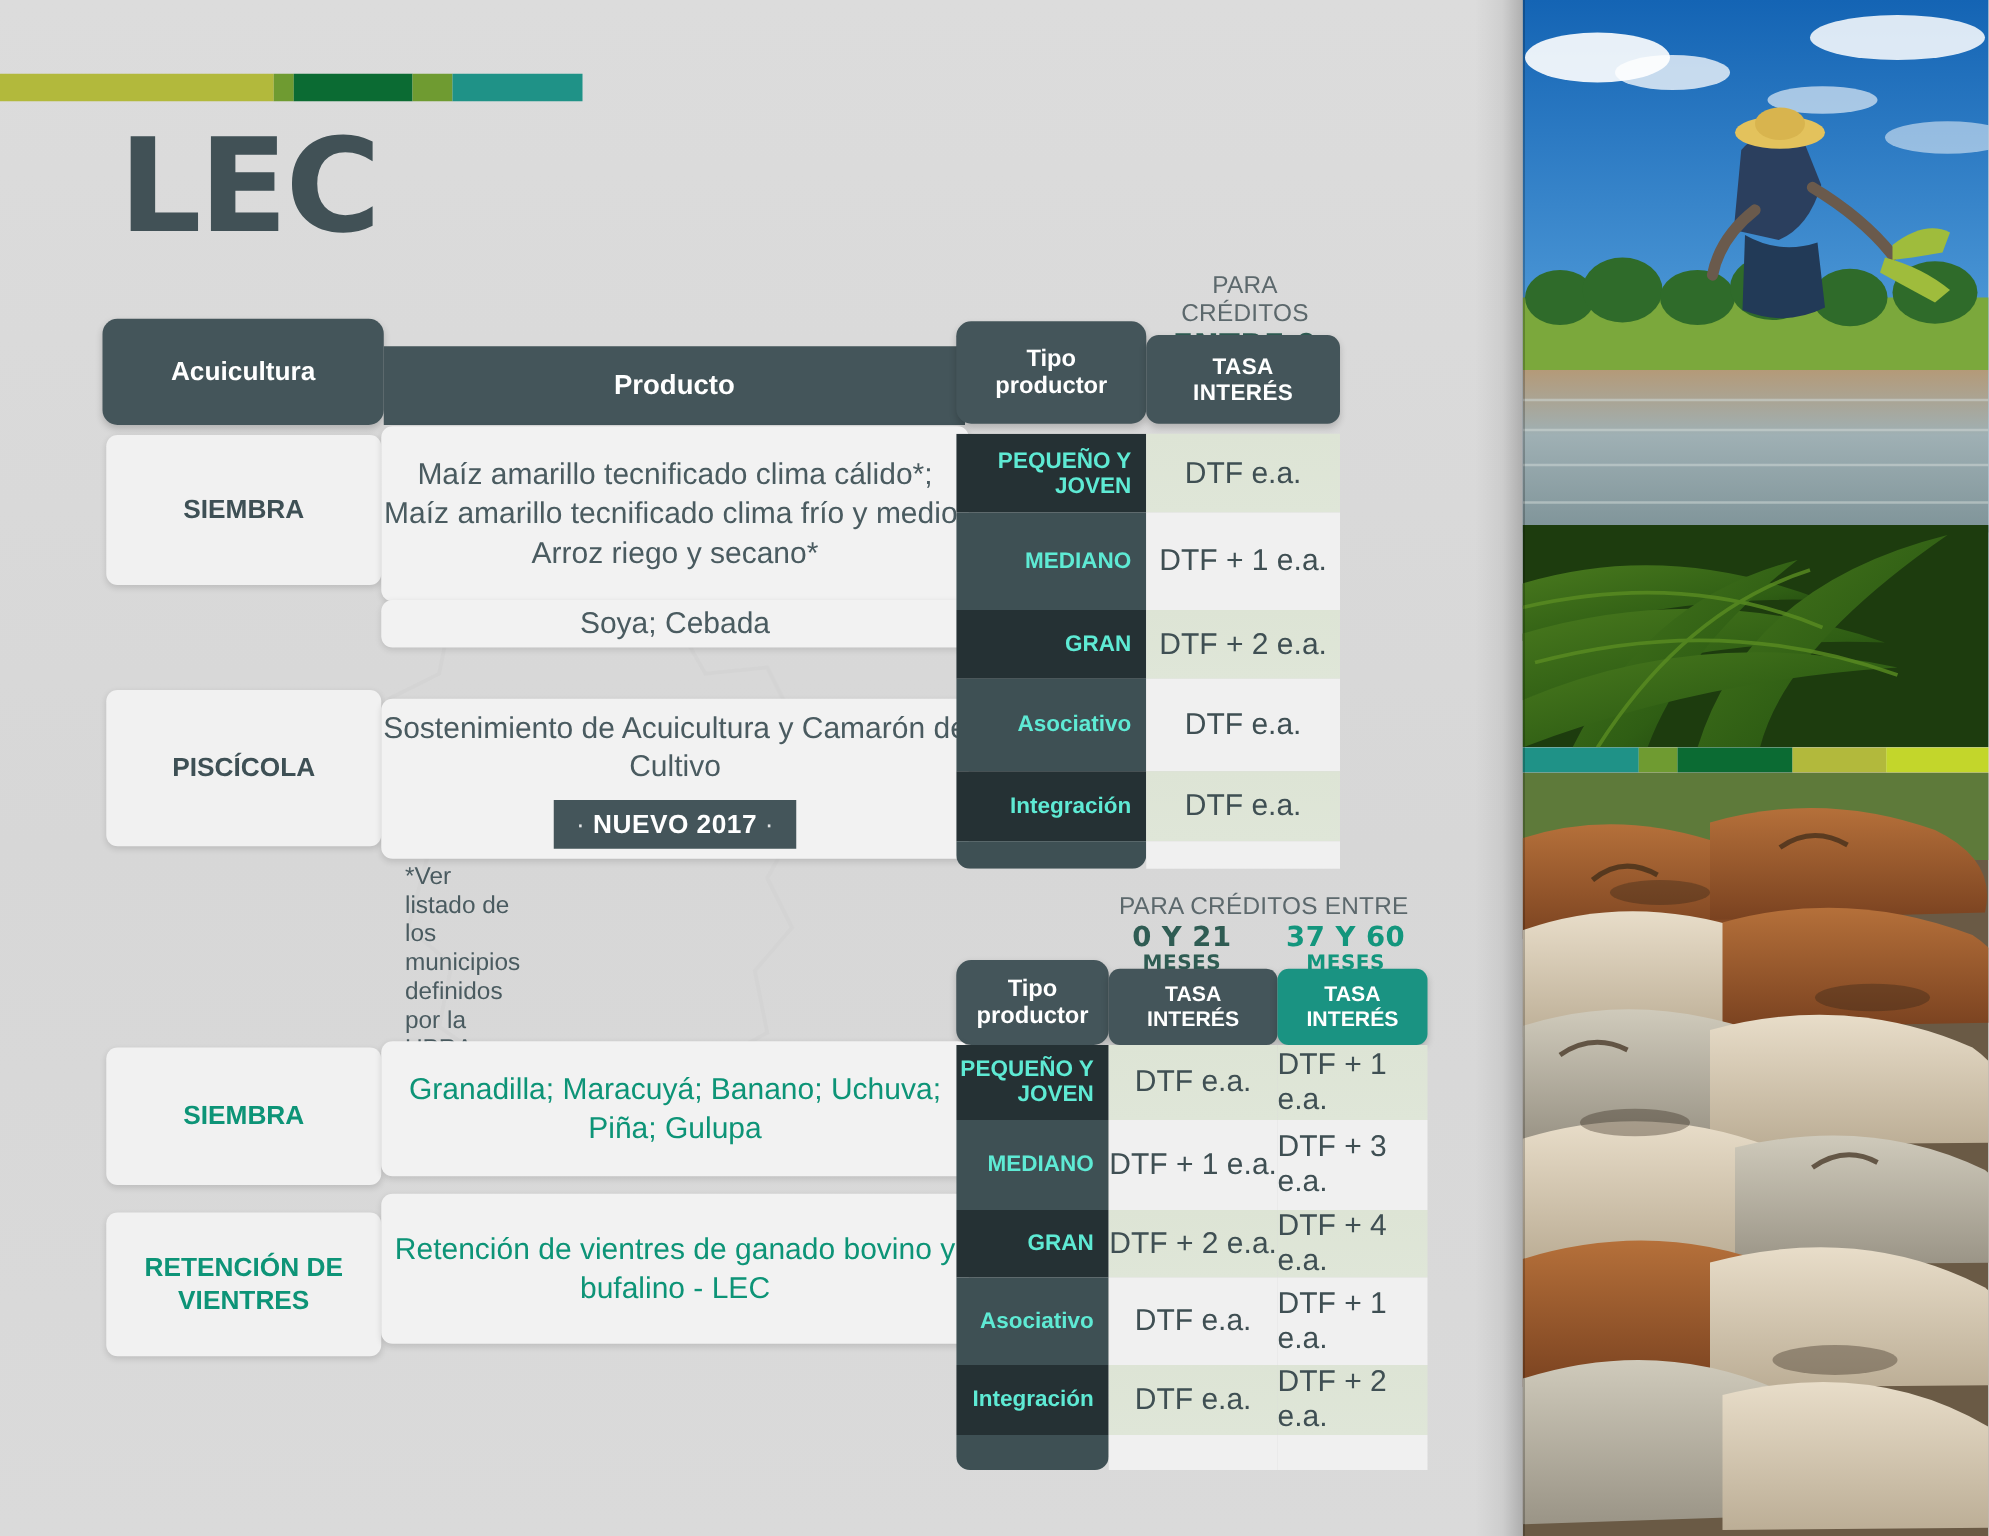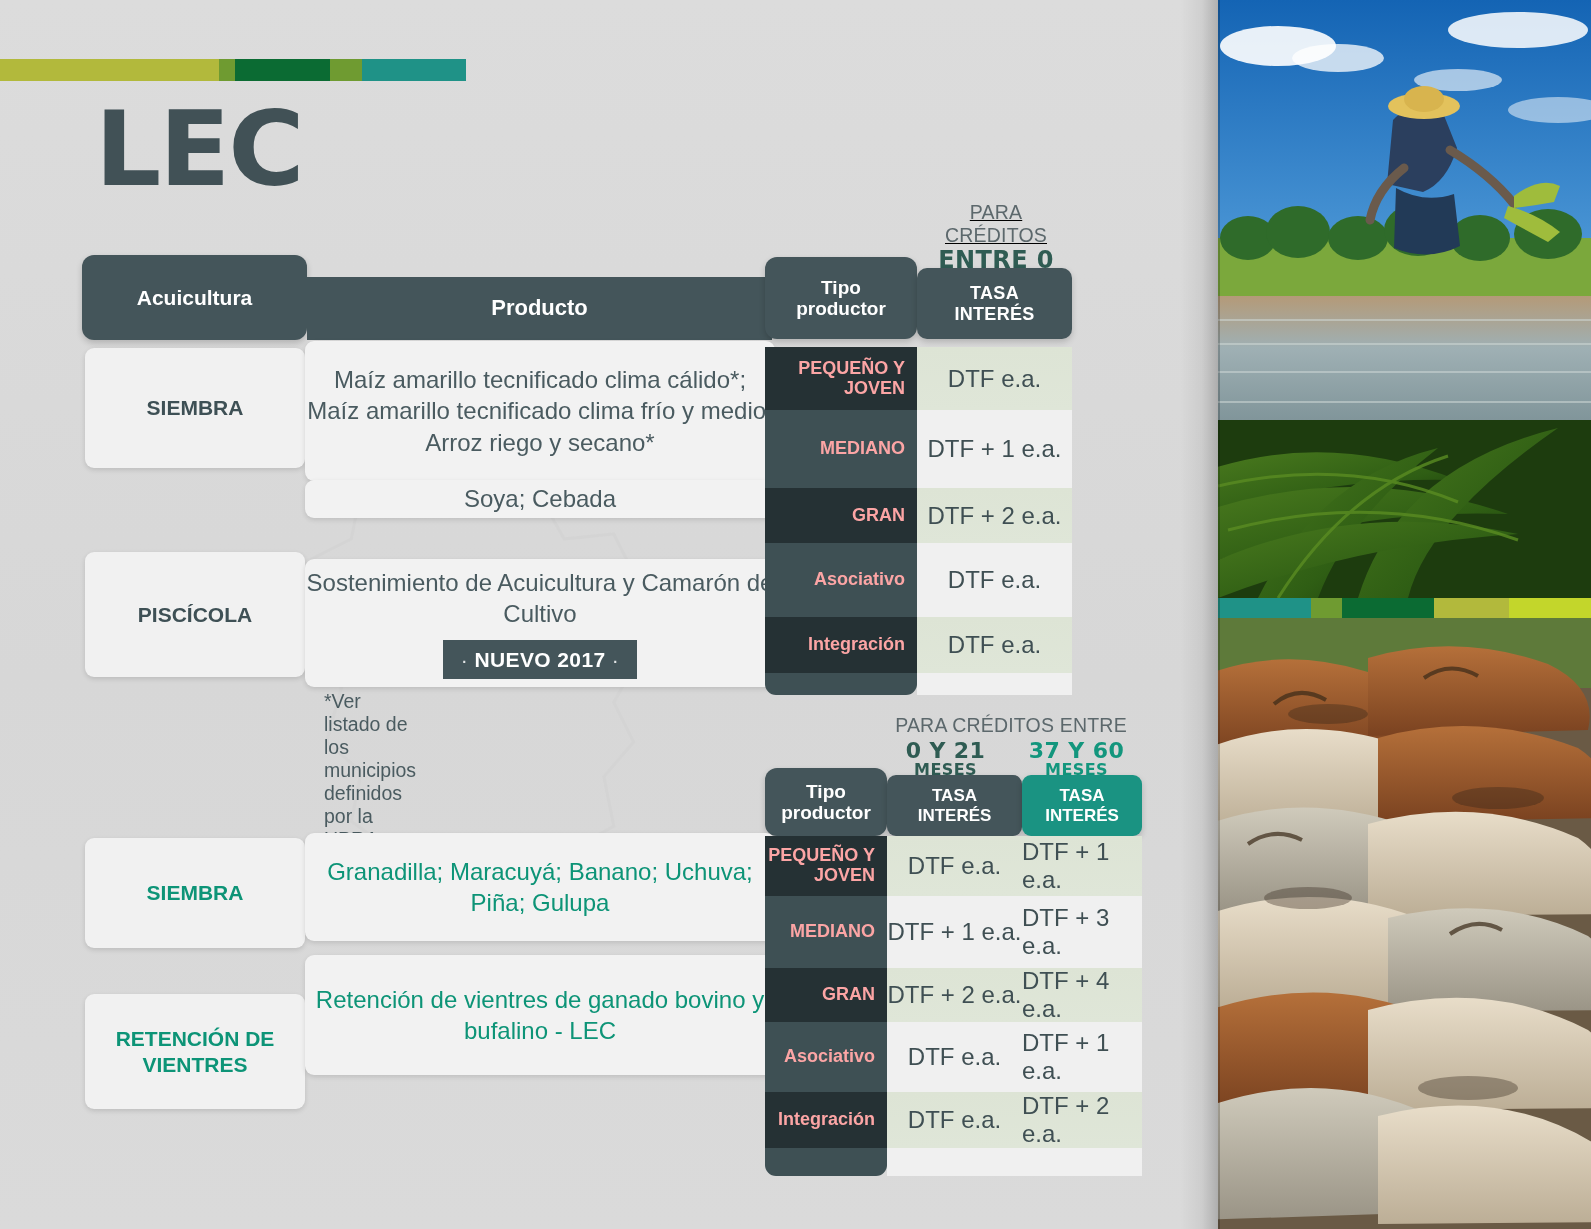--- a/index.html
+++ b/index.html
@@ -60,21 +60,21 @@
   }
   .tp-hdr-1 {
     position: absolute; left: 765px; top: 257px; width: 152px; height: 82px;
     font-size: 19px; border-radius: 12px;
   }
   .tasa-hdr-1 {
     position: absolute; left: 917px; top: 268px; width: 155px; height: 71px;
     font-size: 18px; border-radius: 10px; letter-spacing: .3px;
   }
 
-  .credit-cap-1 { position: absolute; left: 917px; top: 201px; width: 158px; text-align: center; text-decoration: underline; }
+  .credit-cap-1 { position: absolute; left: 917px; top: 217px; width: 158px; text-align: center; }
   .credit-cap-1 .line1 { font-size: 19.5px; color: #5c686c; letter-spacing: .2px; }
   .credit-cap-1 .line2 { font-family:"DejaVu Sans",sans-serif; font-size: 24px; font-weight: 700; color: #2f5c53; letter-spacing: .4px; margin-top:-1px;}
   .credit-cap-1 .line3 { font-family:"DejaVu Sans",sans-serif; font-size: 19px; font-weight: 700; color: #2f5c53; letter-spacing: .4px; margin-top:-2px;}
 
   
   .inv-card {
     position: absolute; left: 85px; width: 220px;
     background: #f1f1f1; border-radius: 9px;
     display: flex; align-items: center; justify-content: center;
     font-weight: 700; text-align: center; line-height: 1.2;
@@ -85,21 +85,21 @@
     position: absolute; left: 305px; width: 470px;
     background: #f2f2f2; border-radius: 9px;
     display: flex; flex-direction: column; align-items: center; justify-content: center;
     text-align: center; line-height: 1.3; color: #4a5b60; font-size: 24px;
     box-shadow: 0 2px 5px rgba(0,0,0,.12);
   }
 
   .tp-col { position: absolute; width: 152px; overflow: hidden; border-radius: 0 0 11px 11px;}
   .tp-cell {
     display: flex; align-items: center; justify-content: flex-end;
-    color: #fca5a5; font-weight: 700; text-align: right; line-height: 1.1;
+    color: #5eead4; font-weight: 700; text-align: right; line-height: 1.1;
     padding-right: 12px; font-size: 18px;
   }
   .tp-cell.dark   { background: #253134; }
   .tp-cell.light  { background: #3e5054; }
 
   .rate-col { position: absolute; width: 155px; }
   .rate-cell {
     display: flex; align-items: center; justify-content: center;
     color: #3f4f53; font-size: 24px;
   }
@@ -260,21 +260,21 @@
         <span id="t2-tp-hdr">Tipo<br>productor</span>
       </div>
       <div class="hdr-dark tasa-hdr-2a shadowbox">
         <span id="t2-tasa-a">TASA<br>INTERÉS</span>
       </div>
       <div class="hdr-dark tasa-hdr-2b shadowbox">
         <span id="t2-tasa-b">TASA<br>INTERÉS</span>
       </div>
 
       <div class="inv-card" style="top:838px;height:110px;color:#0d9477">SIEMBRA</div>
-      <div class="inv-card" style="top:994px;height:115px;color:#0d9477">RETENCIÓN DE VIENTRES</div>
+      <div class="inv-card" style="top:970px;height:115px;color:#0d9477">RETENCIÓN DE VIENTRES</div>
 
       <div class="prod-card" style="top:833px;height:108px;color:#0d9477">
         <span>Granadilla; Maracuyá; Banano; Uchuva; Piña; Gulupa</span>
       </div>
       <div class="prod-card" style="top:955px;height:120px;color:#0d9477">
         <span>Retención de vientres de ganado bovino y bufalino - LEC</span>
       </div>
 
       <div class="tp-col" id="t2-tp-col" style="left:765px;top:836px;width:122px">
           <div class="tp-cell dark" style="height: 60px;">PEQUEÑO Y<br>JOVEN</div>

